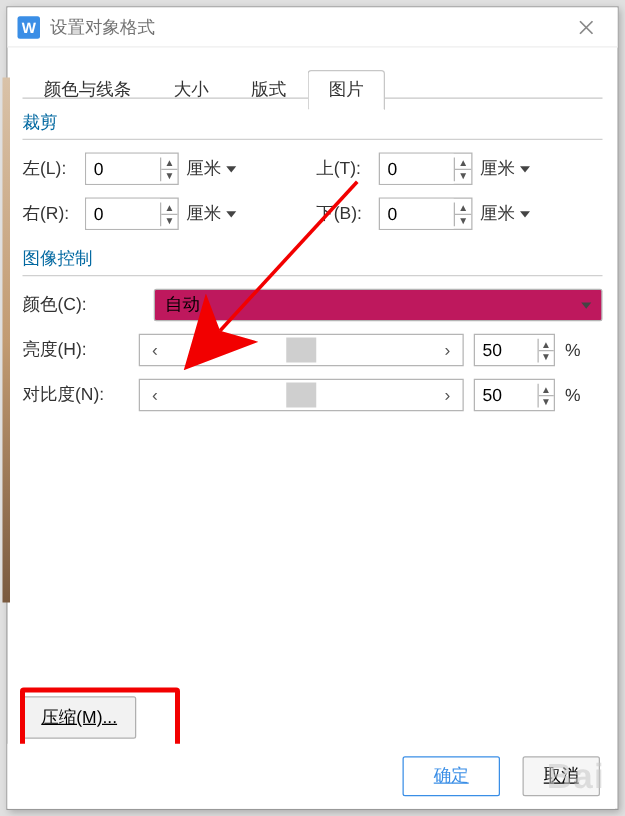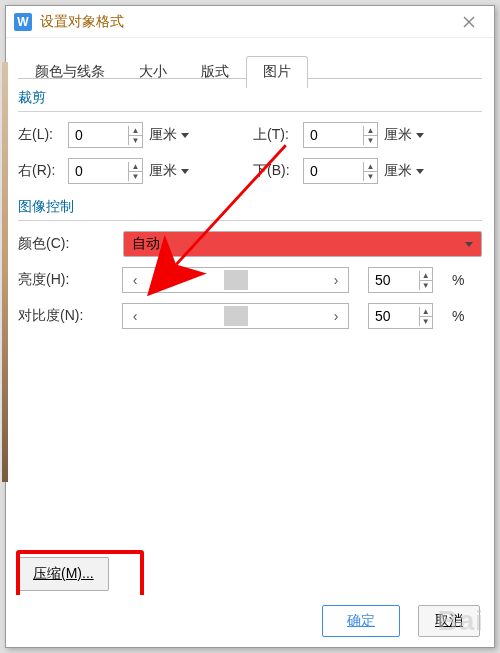--- a/index.html
+++ b/index.html
@@ -1,40 +1,40 @@
 <!DOCTYPE html>
 <html><head>
 <meta charset="utf-8">
 <style>
   * { box-sizing: border-box; font-family: "Microsoft YaHei", "SimSun", Arial, sans-serif; font-size: 14px; }
   body { margin: 0; background: #e0e0e0; width: 500px; height: 653px; overflow: hidden; position: relative; }
   .dialog { position: absolute; left: 5px; top: 5px; width: 490px; height: 643px; background: #fff; border: 1px solid #999; box-shadow: 2px 2px 6px rgba(0,0,0,0.25); }
   .titlebar { height: 32px; display: flex; align-items: center; padding: 0 8px; background: #fff; border-bottom: 1px solid #eee; }
   .app-icon { width: 18px; height: 18px; background: #3a8ee6; display: flex; align-items: center; justify-content: center; color: #fff; font-size: 12px; font-weight: bold; border-radius: 2px; margin-right: 8px; }
-  .title { flex: 1; color: #a16207; }
+  .title { flex: 1; color: #737373; }
   .close { width: 34px; height: 24px; display: flex; align-items: center; justify-content: center; color: #888; cursor: pointer; }
   .close svg { width: 12px; height: 12px; stroke: #888; stroke-width: 1.4; }
   .body { padding: 8px 12px 0 12px; position: relative; }
   .tabs { display: flex; border-bottom: 1px solid #c7c7c7; }
   .tab { padding: 6px 16px; color: #333; cursor: pointer; border: 1px solid transparent; position: relative; top: 10px; }
   .tab.active { border: 1px solid #c7c7c7; border-bottom: 1px solid #fff; background: #fff; border-radius: 3px 3px 0 0; }
   .section-title { margin-top: 10px; color: #0369a1; }
   .hr { border-top: 1px solid #d0d0d0; margin: 4px 0 10px 0; }
   .crop-grid { display: grid; grid-template-columns: 50px 75px 60px 50px 50px 75px 60px; row-gap: 10px; align-items: center; }
   .label { color: #333; }
   .spin { display: flex; align-items: center; border: 1px solid #b5b5b5; height: 26px; background: #fff; }
   .spin input { border: none; width: 100%; padding: 0 6px; outline: none; text-align: left; height: 100%; }
   .spin .btns { display: flex; flex-direction: column; width: 18px; border-left: 1px solid #b5b5b5; }
   .spin .btns div { flex: 1; display: flex; align-items: center; justify-content: center; font-size: 8px; color: #555; cursor: pointer; }
   .spin .btns div:first-child { border-bottom: 1px solid #b5b5b5; }
   .unit { padding-left: 6px; display: flex; align-items: center; gap: 4px; color: #333; }
   .caret { width: 0; height: 0; border-left: 4px solid transparent; border-right: 4px solid transparent; border-top: 5px solid #444; display: inline-block; }
-  .imgctrl-row { display: grid; grid-template-columns: 85px 1fr 65px 30px; align-items: center; column-gap: 19px; margin-bottom: 10px; }
+  .imgctrl-row { display: grid; grid-template-columns: 85px 1fr 65px 30px; align-items: center; column-gap: 8px; margin-bottom: 10px; }
   .imgctrl-color { display: grid; grid-template-columns: 85px 1fr; align-items: center; column-gap: 20px; margin-bottom: 10px; }
-  .select { height: 26px; border: 1px solid #b5b5b5; background: #ef4444; display: flex; align-items: center; justify-content: space-between; padding: 0 8px; cursor: pointer; border-radius: 2px; }
+  .select { height: 26px; border: 1px solid #b5b5b5; background: #be185d; display: flex; align-items: center; justify-content: space-between; padding: 0 8px; cursor: pointer; border-radius: 2px; }
   .slider { height: 26px; border: 1px solid #b5b5b5; display: flex; align-items: center; background: #fff; position: relative; }
   .slider .arrow { width: 24px; display: flex; align-items: center; justify-content: center; color: #555; cursor: pointer; height: 100%; }
   .slider .track { flex: 1; position: relative; height: 100%; }
   .slider .thumb { position: absolute; left: calc(50% - 12px); top: 2px; width: 24px; height: 20px; background: #cfcfcf; }
   .bottom-buttons { position: absolute; left: 12px; right: 12px; bottom: 56px; display: flex; justify-content: space-between; }
   .btn { border: 1px solid #b0b0b0; background: #f2f2f2; padding: 7px 14px; cursor: pointer; border-radius: 2px; text-decoration: underline; }
   .footer { position: absolute; left: 0; right: 2px; bottom: 0; padding: 10px 12px; display: flex; justify-content: flex-end; gap: 18px; background:#fff; }
   .btn.primary { border: 1px solid #3a8ee6; color: #3a8ee6; padding: 6px 24px; background: #fff; }
   .btn.secondary { padding: 6px 16px; background: #f6f6f6; }
   .highlight-box { position: absolute; border: 4px solid #f20000; border-radius: 3px; pointer-events: none; }

